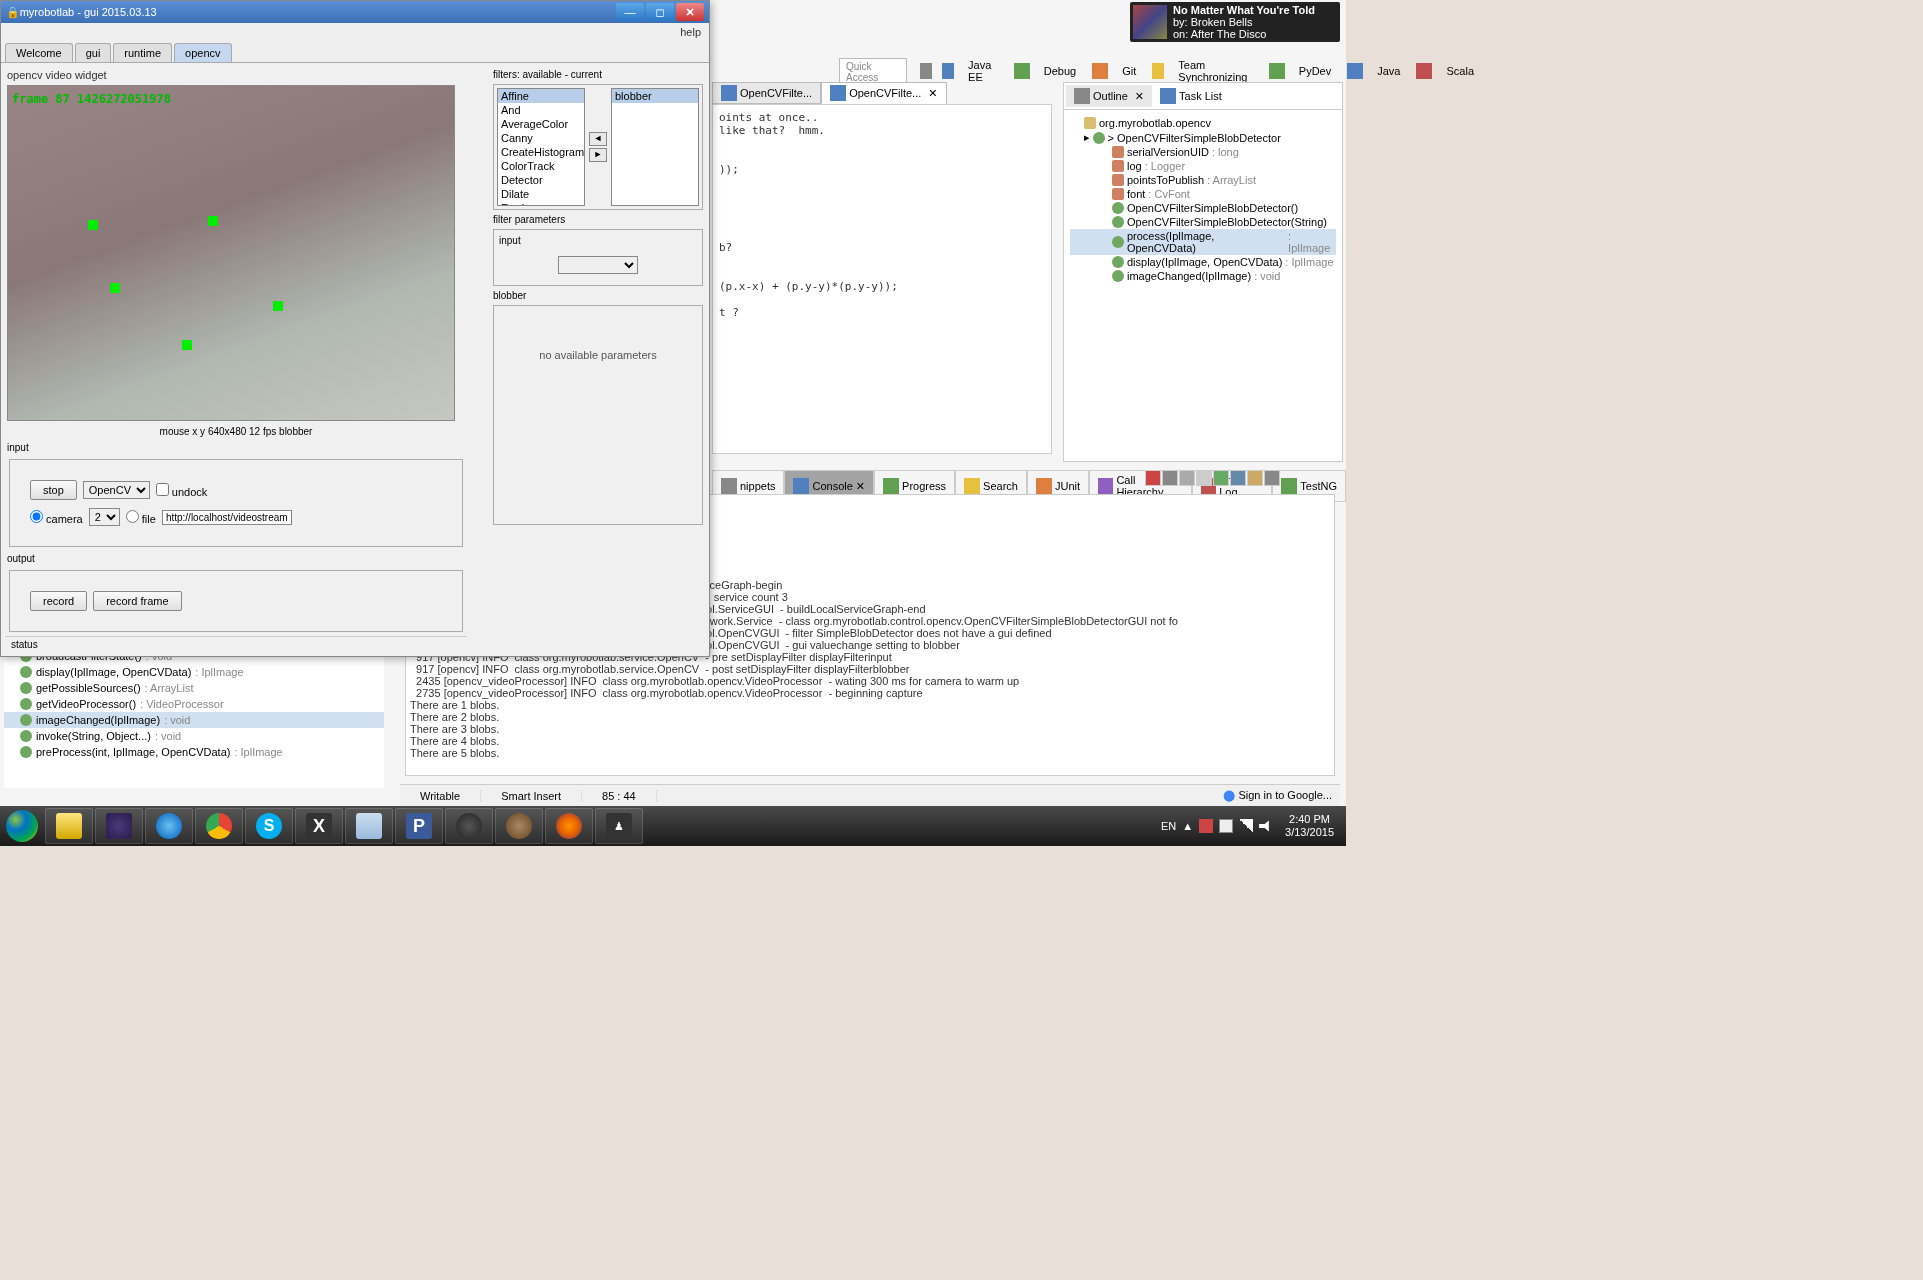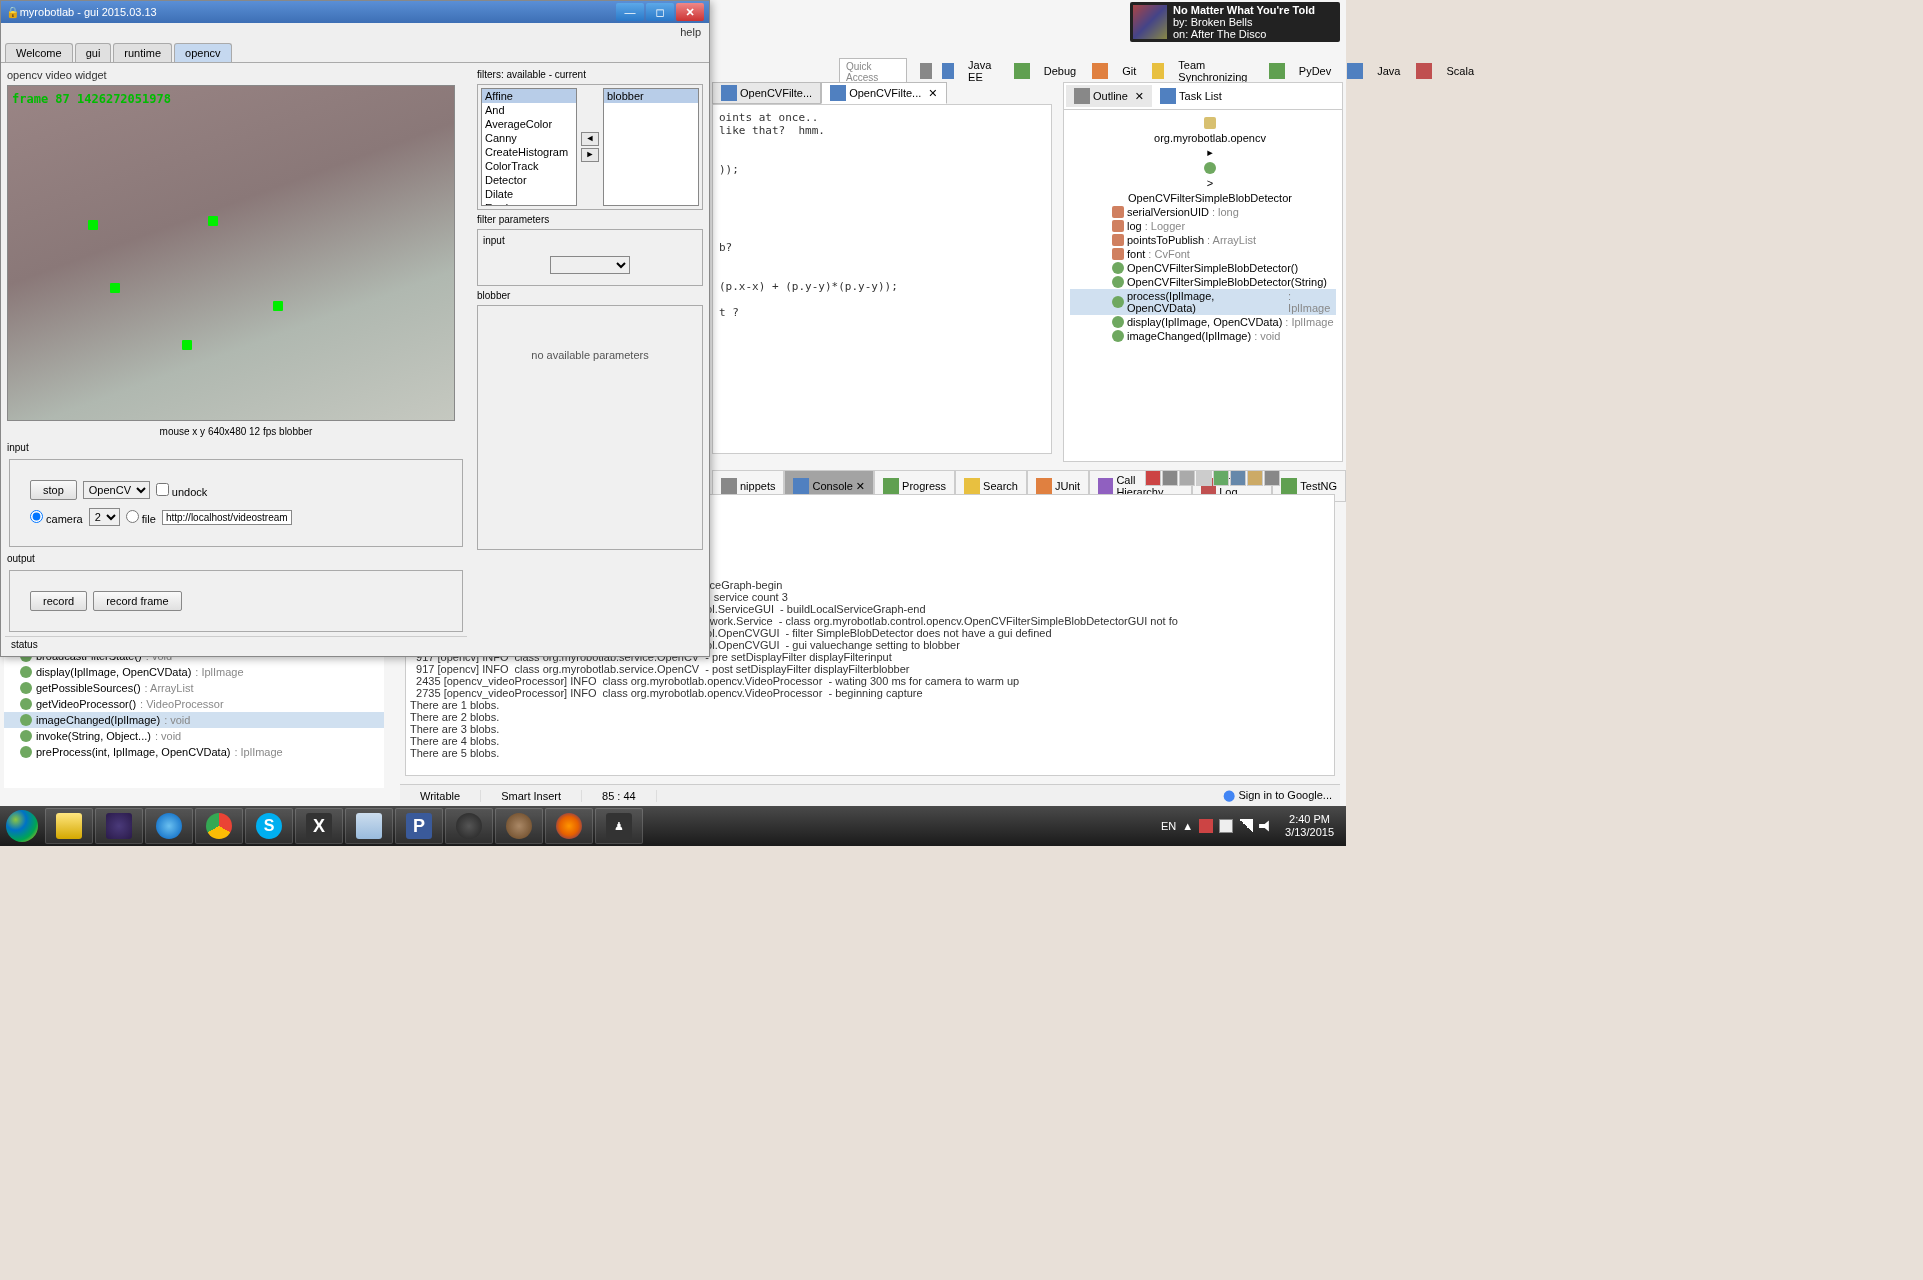--- a/index.html
+++ b/index.html
@@ -11,21 +11,21 @@
 .swing-titlebar-text { flex: 1; }
 .win-controls { display: flex; }
 .win-btn { width: 28px; height: 18px; margin-left: 2px; display: flex; align-items: center; justify-content: center; cursor: pointer; }
 .win-min { background: linear-gradient(#5ca8e8,#2a78c8); border-radius: 2px; }
 .win-max { background: linear-gradient(#5ca8e8,#2a78c8); border-radius: 2px; }
 .win-close { background: linear-gradient(#e88,#c33); border-radius: 2px; color: white; font-weight: bold; }
 .swing-help { text-align: right; padding: 3px 8px; color: #333; background: #efefef; }
 .swing-tabs { display: flex; padding: 2px 4px 0; background: #efefef; }
 .swing-tab { padding: 3px 10px; border: 1px solid #aaa; border-bottom: none; background: #e0e0e0; margin-right: 2px; cursor: pointer; border-radius: 3px 3px 0 0; }
 .swing-tab.active { background: #c5d8ef; }
-.swing-content { display: flex; border-top: 1px solid #aaa; }
+.swing-content { display: flex; border-top: 1px solid #aaa; gap: 16px; }
 .swing-left { width: 470px; padding: 4px; }
 .swing-right { flex: 1; padding: 4px; }
 .video-label { padding: 2px; color: #333; }
 .video-widget { width: 448px; height: 336px; background: linear-gradient(160deg, #9a8585 0%, #8a7878 40%, #b0b8b0 70%, #c5c8c0 100%); position: relative; border: 1px solid #888; margin: 2px; }
 .frame-text { position: absolute; top: 6px; left: 4px; color: #0b0; font-family: monospace; font-size: 12px; font-weight: bold; }
 .blob { position: absolute; width: 10px; height: 10px; background: #0e0; border-radius: 1px; }
 .video-status { text-align: center; padding: 3px; font-size: 10px; }
 .filter-section { border: 1px solid #aaa; margin: 2px; padding: 3px; }
 .filter-title { font-size: 10px; padding: 2px; }
 .filter-lists { display: flex; gap: 4px; align-items: center; }
@@ -52,21 +52,21 @@
 .editor-tab { padding: 3px 8px; border: 1px solid #bbb; background: #e8e8e8; font-size: 10px; display: flex; align-items: center; gap: 3px; cursor: pointer; }
 .editor-tab.active { background: white; border-bottom-color: white; }
 .editor-body { position: absolute; left: 712px; top: 104px; width: 340px; height: 350px; background: white; border: 1px solid #ccc; padding: 6px; font-family: 'Consolas', monospace; font-size: 11px; color: #333; overflow: hidden; white-space: pre; }
 .outline-panel { position: absolute; left: 1063px; top: 82px; width: 280px; height: 380px; background: white; border: 1px solid #ccc; }
 .outline-tabs { display: flex; border-bottom: 1px solid #ccc; padding: 2px; }
 .outline-tab { padding: 3px 8px; font-size: 10px; display: flex; align-items: center; gap: 3px; cursor: pointer; }
 .outline-tab.active { background: #e8e8e8; justify-content: space-between; }
 .outline-tree { padding: 6px; font-size: 11px; }
 .tree-item { padding: 1px 0 1px 14px; display: flex; align-items: center; gap: 3px; cursor: pointer; }
 .tree-item.selected { background: #d0e0f0; }
-.tree-item.l1 { padding-left: 14px; flex-direction: column; }
+.tree-item.l1 { padding-left: 14px; }
 .tree-item.l3 { padding-left: 42px; }
 .ret-type { color: #888; }
 .ticon { width: 12px; height: 12px; display: inline-block; border-radius: 50%; }
 .ticon.pkg { background: #d8c070; border-radius: 2px; }
 .ticon.cls { background: #6fa860; }
 .ticon.fld { background: #d08060; border-radius: 2px; }
 .ticon.mth { background: #6fa860; }
 .left-outline { position: absolute; left: 4px; top: 568px; width: 380px; height: 220px; background: white; font-size: 11px; }
 .left-tree-item { padding: 2px 4px 2px 16px; display: flex; align-items: center; gap: 4px; cursor: pointer; }
 .left-tree-item.selected { background: #d0e0f0; }
@@ -467,21 +467,21 @@
               <div class="filter-list-item selected">blobber</div>
             </div>
         </div>
       </div>
       <div class="filter-title">filter parameters</div>
       <div class="filter-section">
         <div class="filter-title">input</div>
         <div style="text-align:center;padding:8px"><select class="small" style="width:80px"><option></option></select></div>
       </div>
       <div class="filter-title">blobber</div>
-      <div class="filter-section" style="height:245px">
+      <div class="filter-section" style="height:220px">
         <div class="param-section">no available parameters</div>
       </div>
     </div>
   </div>
 </div>
 
 <div class="taskbar">
   <div class="start-btn">
       <div class="start-orb"></div>
     </div>

